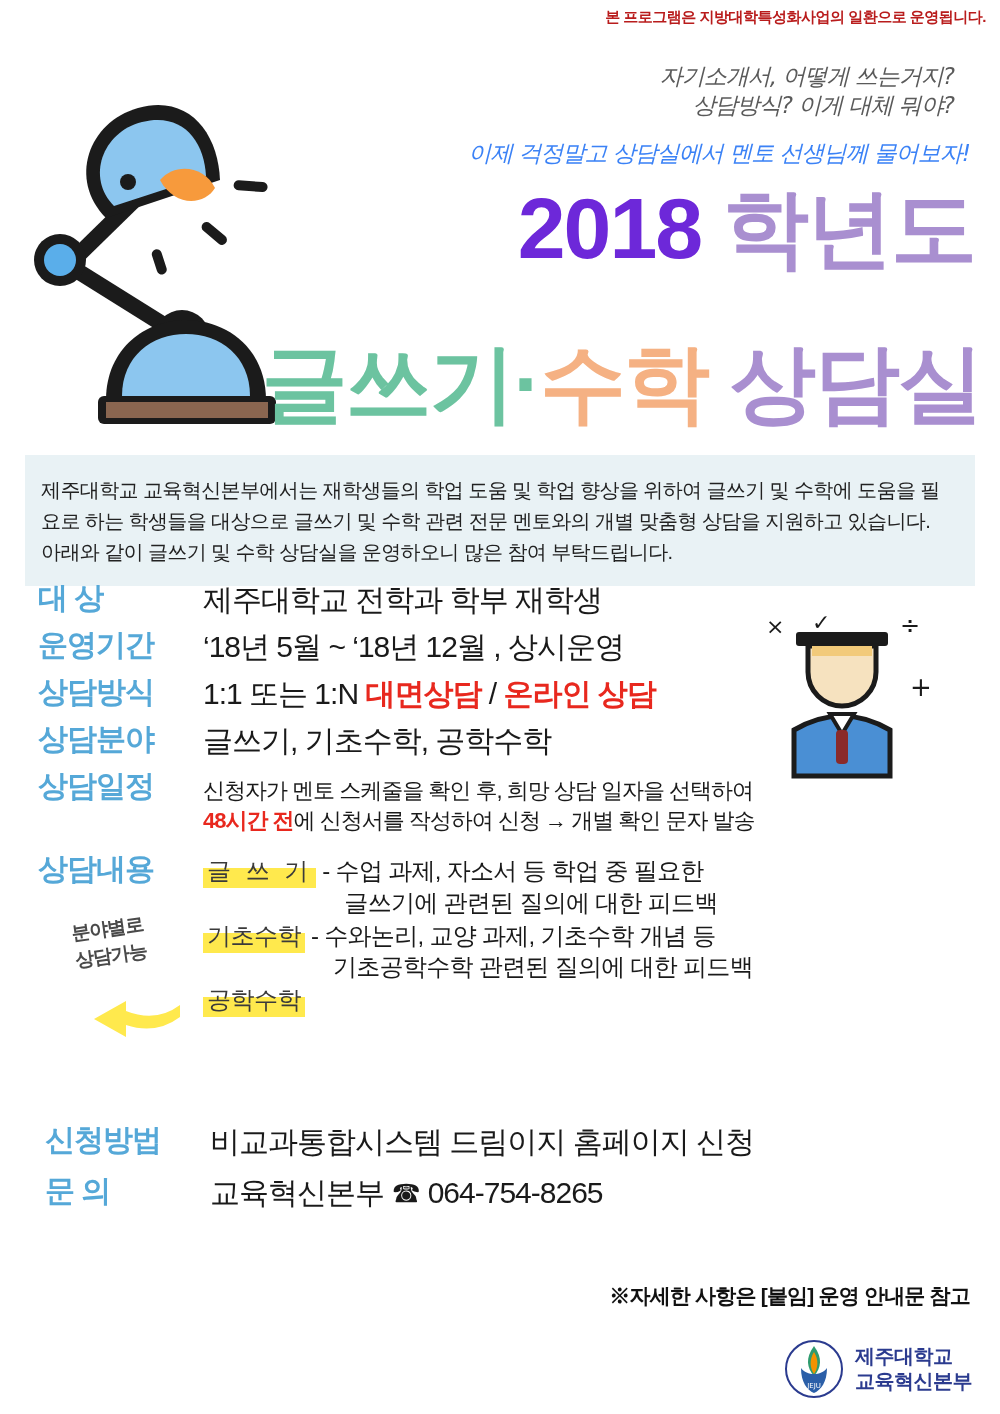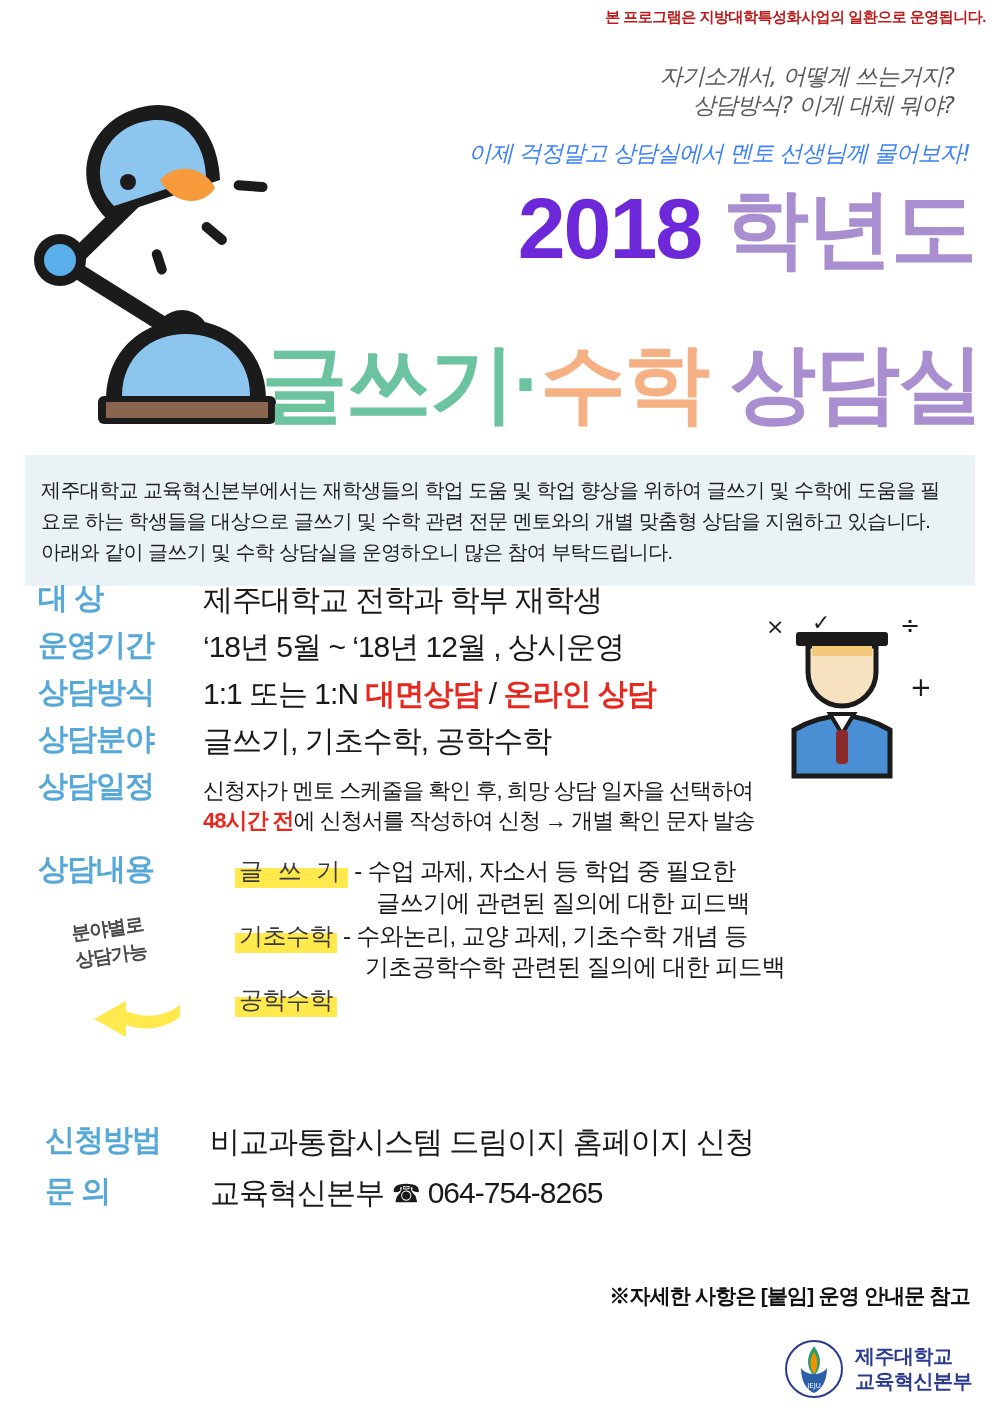--- a/index.html
+++ b/index.html
@@ -70,21 +70,21 @@
   }
   .lbl.spread span{ display:inline-block; }
   .val{ font-size:30px; color:#1a1a1a; letter-spacing:-1px; padding-top:2px; }
   .val.small{ font-size:22px; line-height:1.35; padding-top:8px; }
   .red{ color:#e8281e; font-weight:bold; }
 
   .row-schedule .val.small{ padding-top:10px; }
 
   
   .content-block{ position:relative; }
-  .cline{ display:flex; align-items:flex-start; margin-bottom:2px;margin-left:32px; }
+  .cline{ display:flex; align-items:flex-start; margin-bottom:2px; }
   .chip{
     font-size:24px; color:#3a3a3a; letter-spacing:-0.5px;
     background:linear-gradient(to top, #ffe94d 60%, #ffe94d 60%, transparent 60%);
     padding:0 4px 1px 4px; margin-right:6px; white-space:nowrap;
   }
   .chip.wide{ letter-spacing:4px; }
   .cdesc{ font-size:24px; color:#1a1a1a; letter-spacing:-0.7px; line-height:1.3; }
   .cdesc .l2{ display:block; padding-left:22px; }
 
   .side-note{

